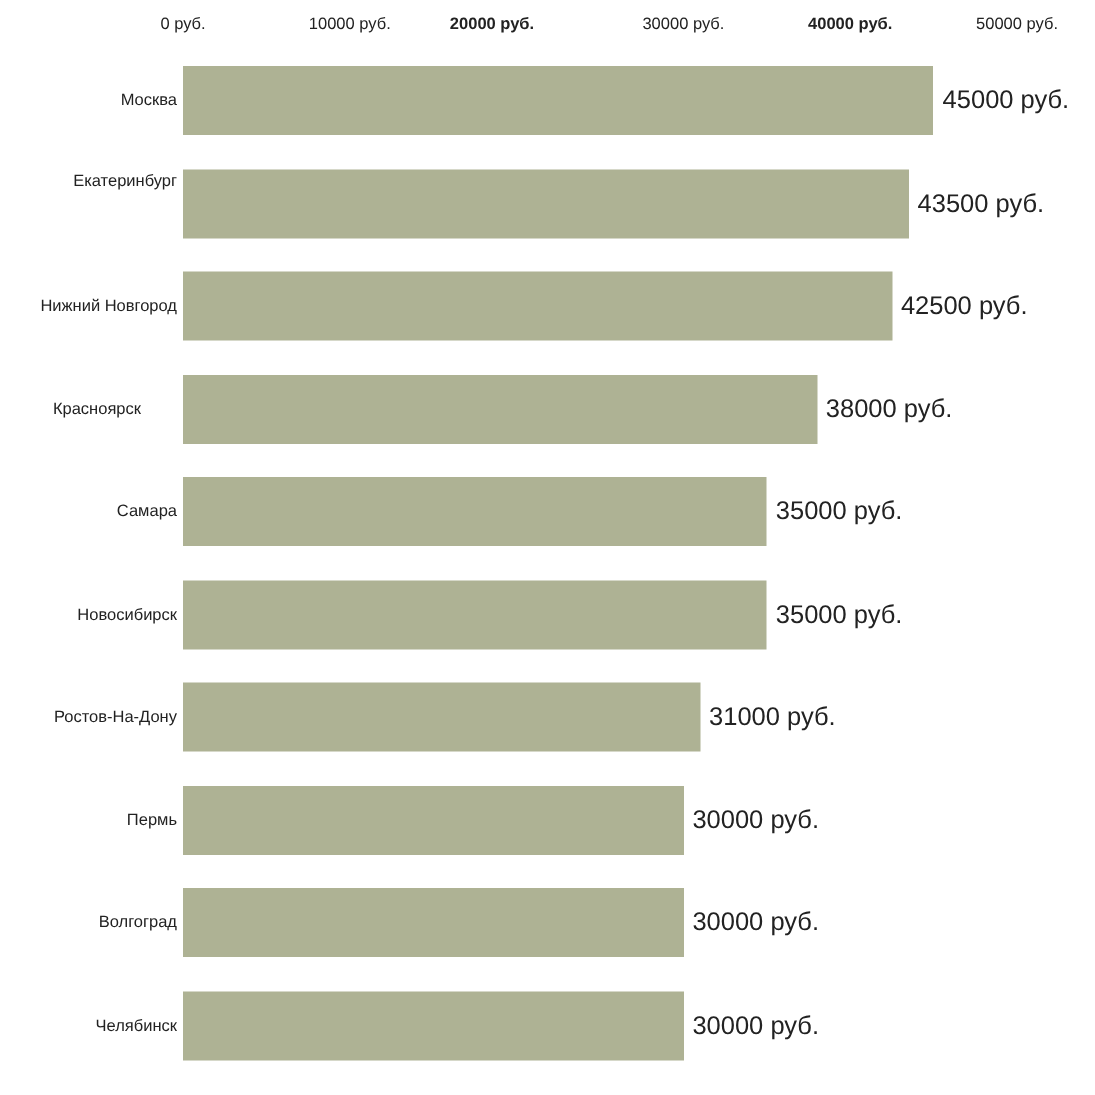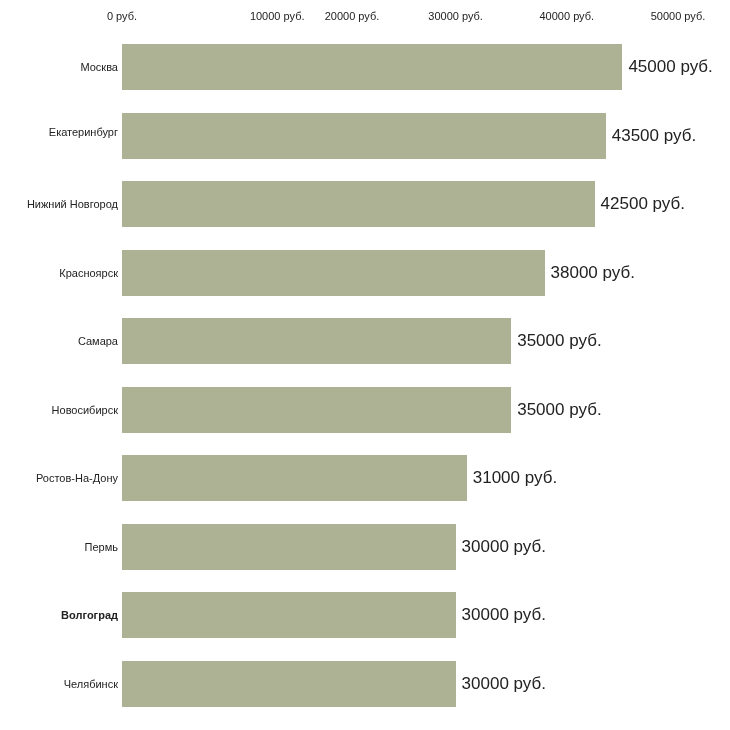--- a/index.html
+++ b/index.html
@@ -45,36 +45,36 @@
     white-space: nowrap;
     transform: translateY(-50%);
   }
 </style>
 </head>
 <body>
 
 <div id="chart-root">
   <div id="xaxis">
       <div class="axis-tick-label" style="left: 122px;">0 руб.</div>
-      <div class="axis-tick-label" style="left: 233.2px; margin-left: 44px;">10000 руб.</div>
-      <div class="axis-tick-label" style="left: 352px;">20000 руб.</div>
+      <div class="axis-tick-label" style="left: 233.2px;">10000 руб.</div>
+      <div class="axis-tick-label" style="left: 328px; font-weight: bold;">20000 руб.</div>
       <div class="axis-tick-label" style="left: 455.6px;">30000 руб.</div>
-      <div class="axis-tick-label" style="left: 566.8px;">40000 руб.</div>
+      <div class="axis-tick-label" style="left: 566.8px; font-weight: bold;">40000 руб.</div>
       <div class="axis-tick-label" style="left: 678px;">50000 руб.</div>
     </div>
   <div id="ylabels">
       <div class="cat-label" style="top: 67.25px; right: 612px;">Москва</div>
-      <div class="cat-label" style="top: 132px; right: 612px; padding-left: 48px;">Екатеринбург</div>
+      <div class="cat-label" style="top: 121px; right: 612px; padding-left: 48px;">Екатеринбург</div>
       <div class="cat-label" style="top: 204.25px; right: 612px;">Нижний Новгород</div>
-      <div class="cat-label" style="top: 272.75px; right: 612px;">Красноярск</div>
+      <div class="cat-label" style="top: 272.75px; right: 636px;">Красноярск</div>
       <div class="cat-label" style="top: 341.25px; right: 612px;">Самара</div>
       <div class="cat-label" style="top: 409.75px; right: 612px;">Новосибирск</div>
       <div class="cat-label" style="top: 478.25px; right: 612px;">Ростов-На-Дону</div>
       <div class="cat-label" style="top: 546.75px; right: 612px;">Пермь</div>
-      <div class="cat-label" style="top: 615.25px; right: 612px; font-weight: bold;">Волгоград</div>
+      <div class="cat-label" style="top: 615.25px; right: 612px;">Волгоград</div>
       <div class="cat-label" style="top: 683.75px; right: 612px;">Челябинск</div>
     </div>
   <div id="bars">
       <div class="bar" style="left: 122px; top: 44.25px; width: 500.4px; height: 46px; background: rgb(174, 178, 148);"></div>
       <div class="bar-value" style="left: 628.4px; top: 67.25px;">45000 руб.</div>
       <div class="bar" style="left: 122px; top: 112.75px; width: 483.72px; height: 46px; background: rgb(174, 178, 148);"></div>
       <div class="bar-value" style="left: 611.72px; top: 135.75px;">43500 руб.</div>
       <div class="bar" style="left: 122px; top: 181.25px; width: 472.6px; height: 46px; background: rgb(174, 178, 148);"></div>
       <div class="bar-value" style="left: 600.6px; top: 204.25px;">42500 руб.</div>
       <div class="bar" style="left: 122px; top: 249.75px; width: 422.56px; height: 46px; background: rgb(174, 178, 148);"></div>

